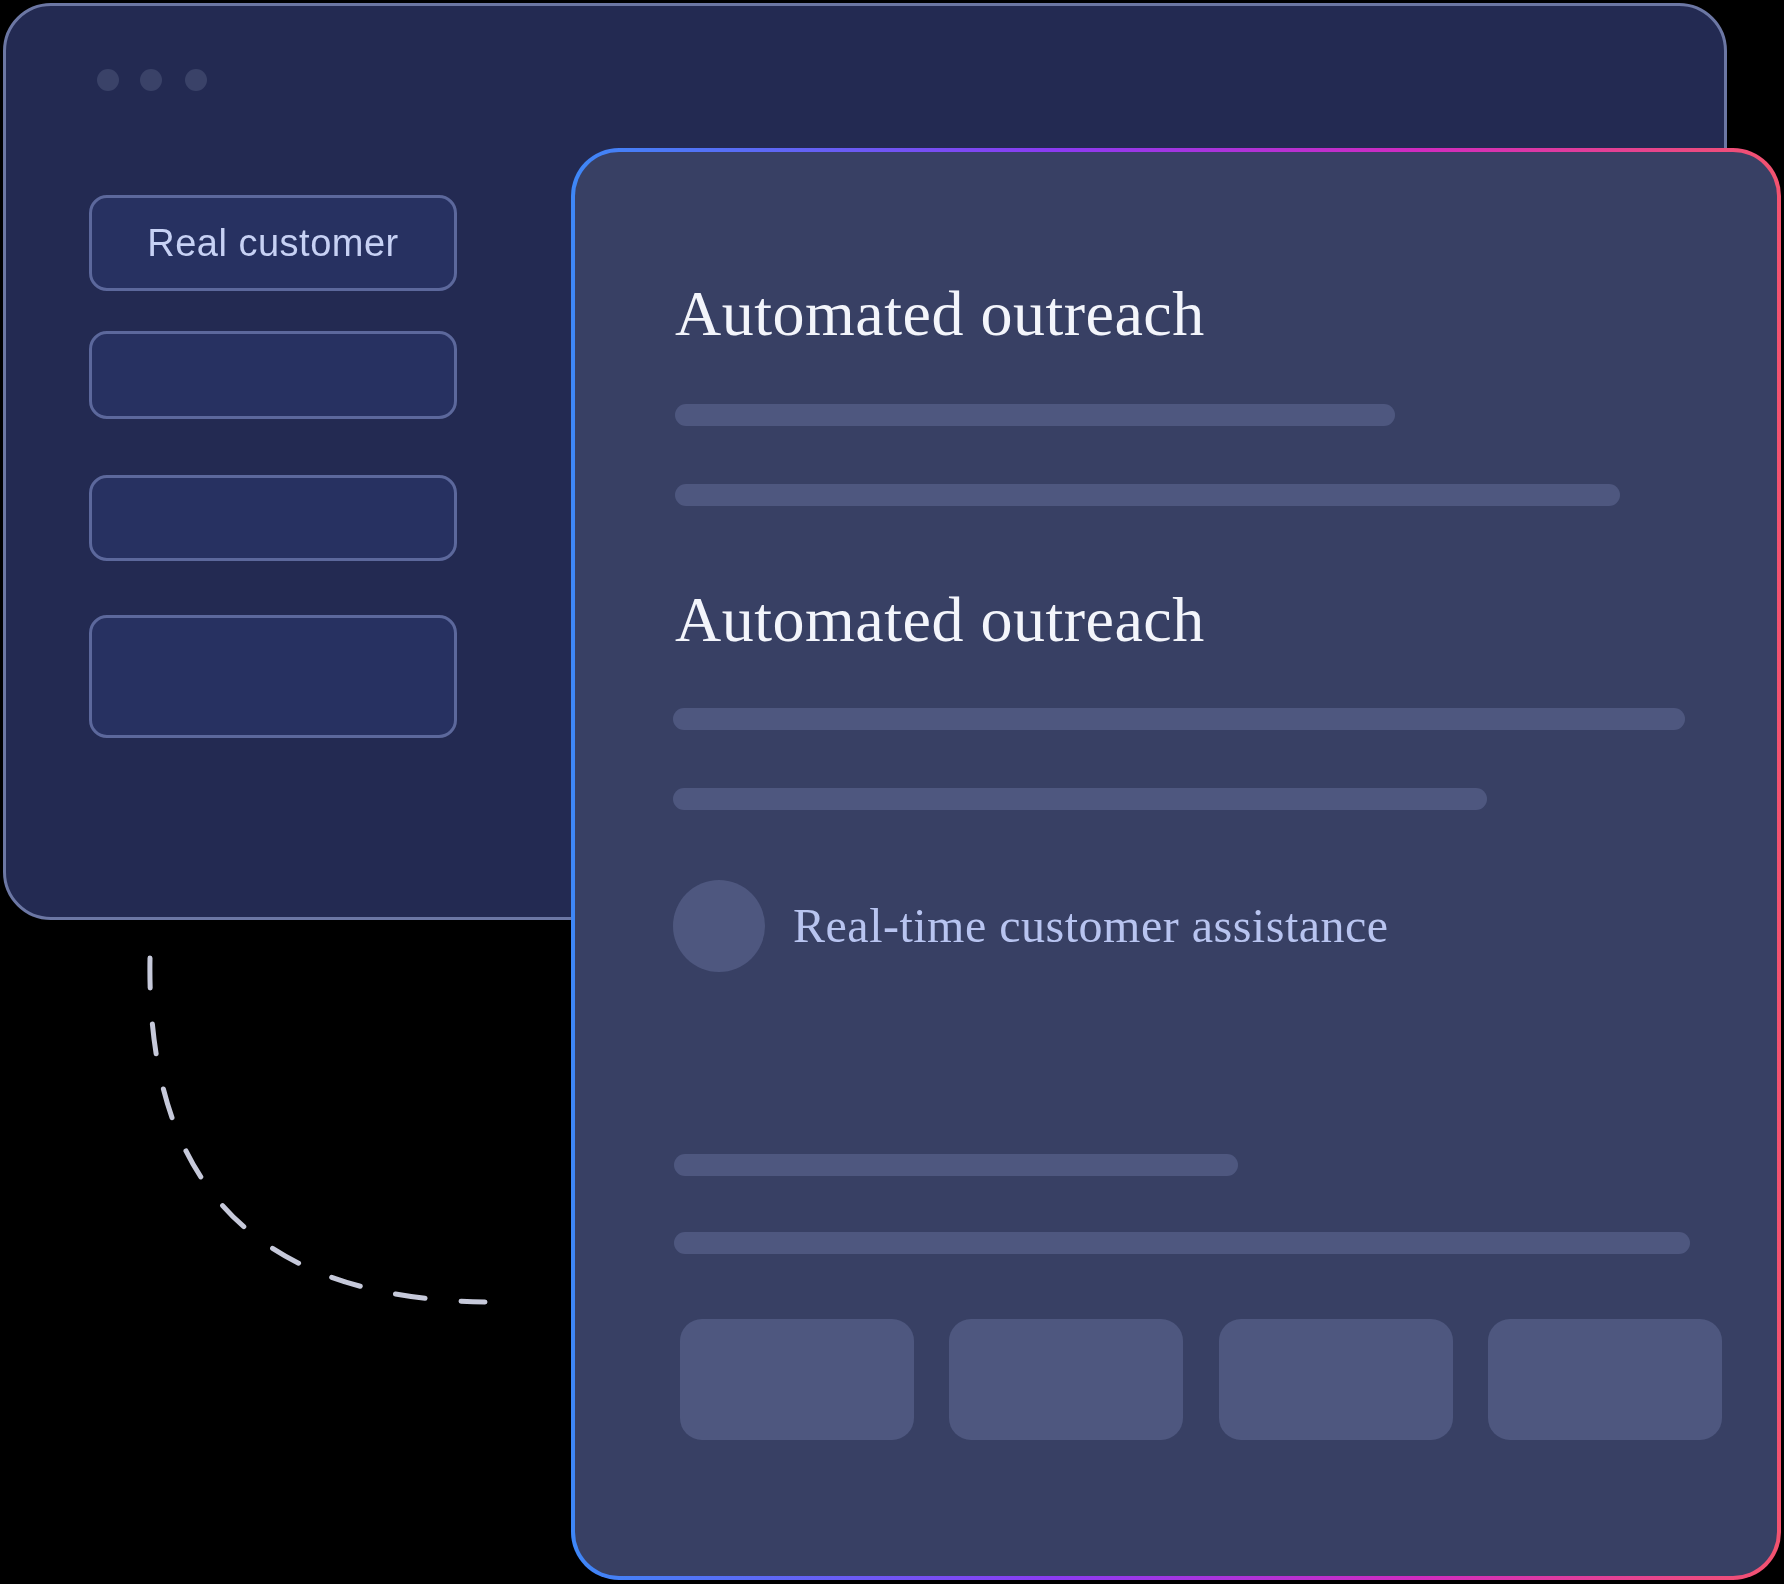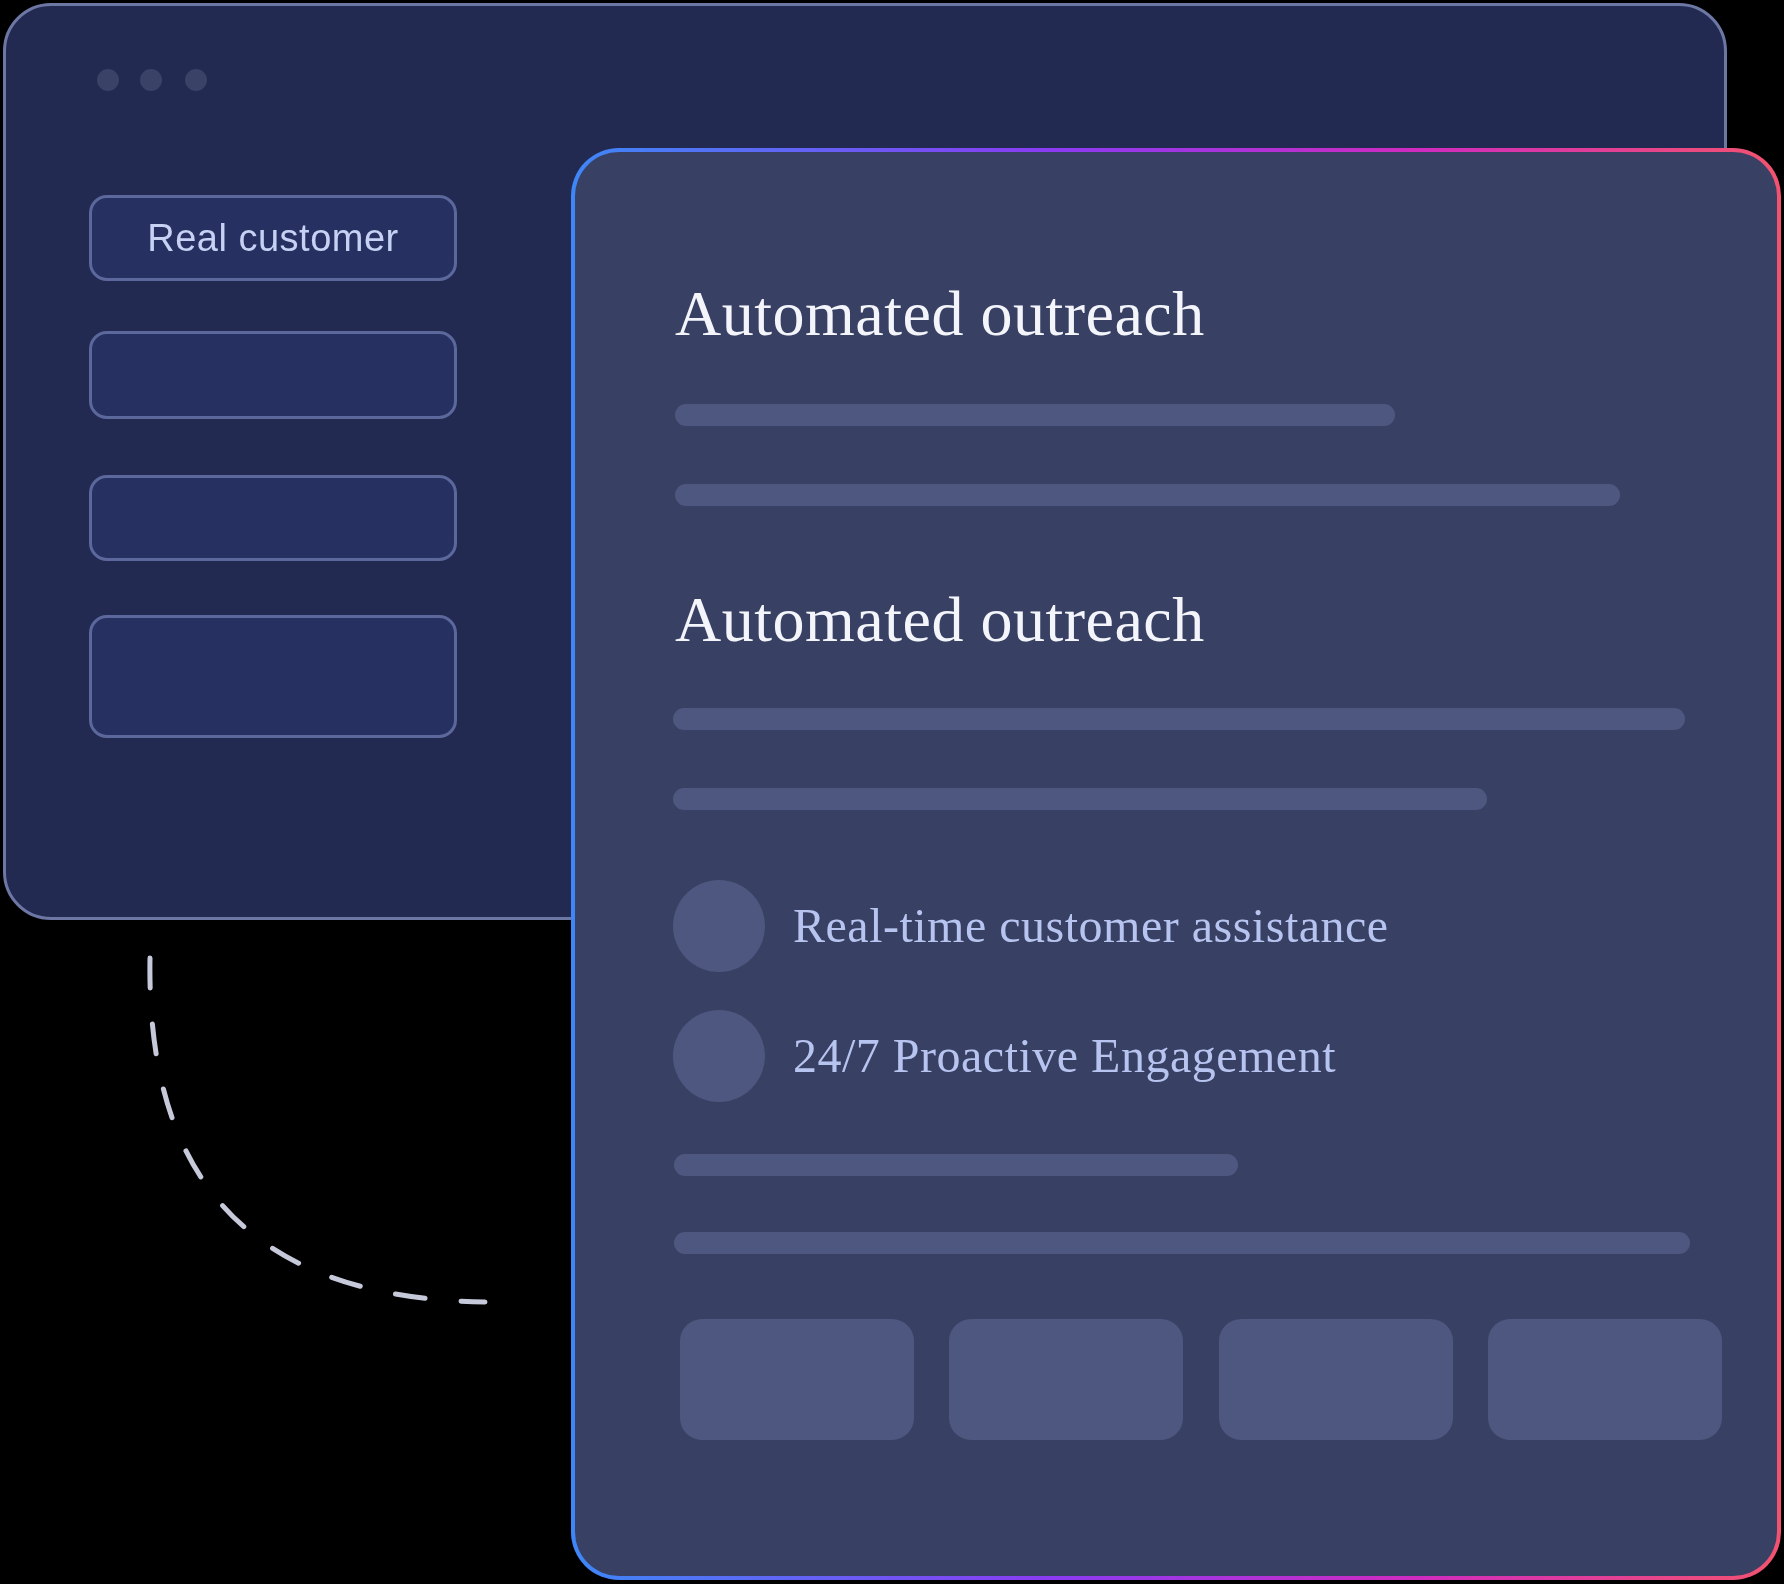--- a/index.html
+++ b/index.html
@@ -33,21 +33,21 @@
   }
   .dot{position:absolute;width:22px;height:22px;border-radius:50%;background:var(--dot);top:63px;}
   .dot.d1{left:91px;} .dot.d2{left:134px;} .dot.d3{left:179px;}
   .pill-box{
     position:absolute;left:83px;width:368px;
     background:var(--box-fill);
     border:3px solid var(--box-border);
     border-radius:18px;
   }
   .pill-button{
-    top:189px;height:86px;
+    top:189px;height:96px;
     display:flex;align-items:center;justify-content:center;
     color:var(--button-text);font-size:38px;letter-spacing:0.5px;
     cursor:default;
   }
   .pill-empty.b2{top:325px;height:88px;}
   .pill-empty.b3{top:469px;height:86px;}
   .pill-empty.b4{top:609px;height:123px;}
 
   
   .connector-svg{position:absolute;left:0;top:0;width:1784px;height:1584px;pointer-events:none;}
@@ -124,24 +124,20 @@
 
     <div class="panel-title t2">Automated outreach</div>
     <div class="skeleton sk-b1"></div>
     <div class="skeleton sk-b2"></div>
 
     <div class="feature-row f1">
       <span class="feature-bullet"></span>
       <span class="feature-label">Real-time customer assistance</span>
     </div>
 
-    <div class="feature-row f2">
-      <span class="feature-bullet"></span>
-      <span class="feature-label">24/7 Proactive Engagement</span>
-    </div>
 
     <div class="skeleton sk-c1"></div>
     <div class="skeleton sk-c2"></div>
 
     <div class="tile t1"></div>
     <div class="tile t2"></div>
     <div class="tile t3"></div>
     <div class="tile t4"></div>
   </div>
 

